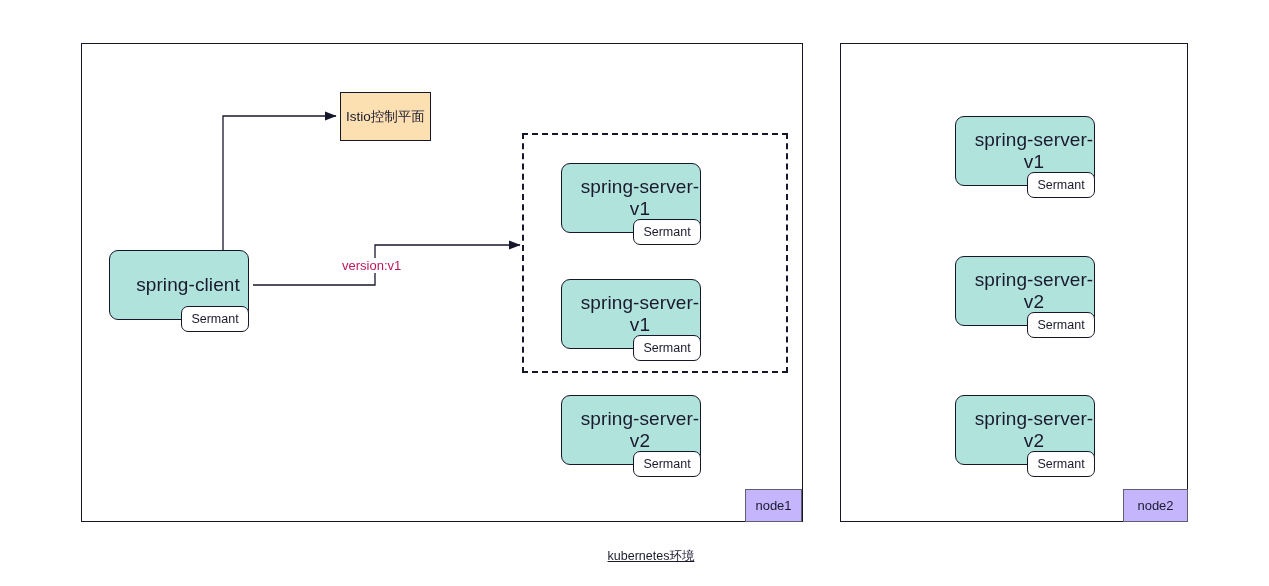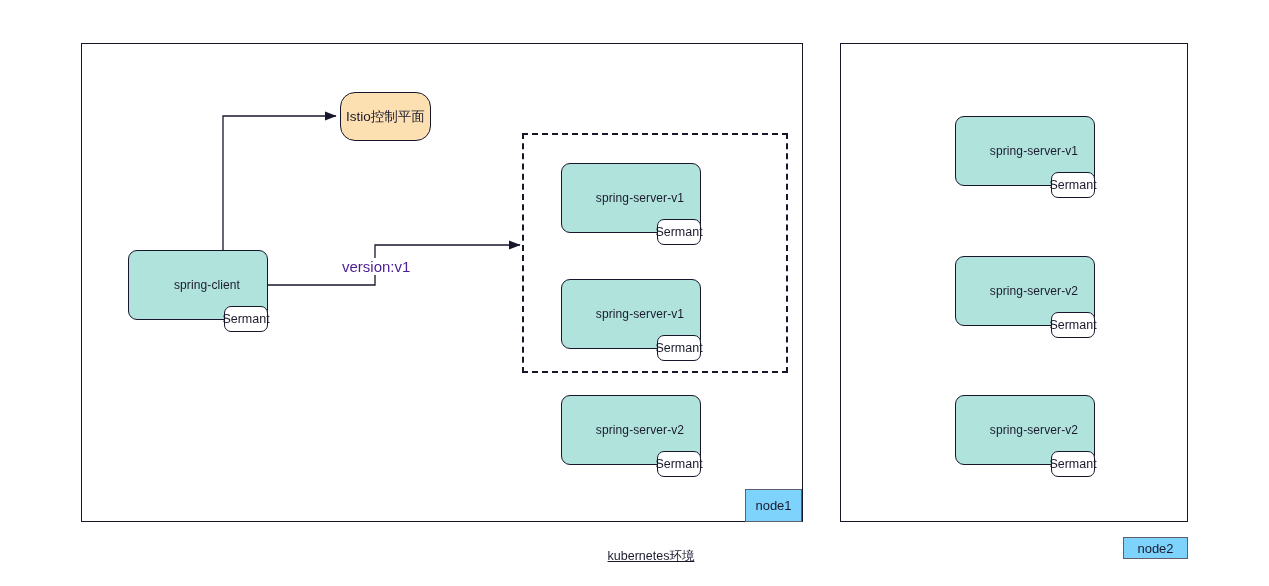--- a/index.html
+++ b/index.html
@@ -20,21 +20,21 @@
   }
   .node-container {
     position: absolute;
     border: 1.6px solid #17172b;
     background: #ffffff;
     box-sizing: border-box;
   }
   .node-label {
     position: absolute;
     border: 1.4px solid #5f5f6e;
-    background: #7dd3fc;
+    background: #c4b5fd;
     box-sizing: border-box;
     display: flex;
     align-items: center;
     justify-content: center;
     font-size: 13px;
     color: #1a1a2e;
   }
   .dashed-group {
     position: absolute;
     border: 2.4px dashed #17172b;
@@ -48,64 +48,64 @@
     border-radius: 9px;
     box-sizing: border-box;
   }
   .svc-title {
     position: absolute;
     left: 0;
     right: 0;
     top: 50%;
     transform: translateY(-50%);
     text-align: center;
-    font-size: 12px;
+    font-size: 19px;
     color: #1a1a2e;
     letter-spacing: 0.1px;
     margin-left: 18px;
   }
   .sermant-box {
     position: absolute;
     right: -1px;
     bottom: -13px;
-    width: 44px;
+    width: 68px;
     height: 26px;
     background: #ffffff;
     border: 1.2px solid #17172b;
     border-radius: 7px;
     box-sizing: border-box;
     display: flex;
     align-items: center;
     justify-content: center;
     font-size: 12.5px;
     color: #1a1a2e;
   }
   .istio-box {
     position: absolute;
     background: #fde0b2;
     border: 1.2px solid #17172b;
-    border-radius: 15px;
+    border-radius: 0;
     box-sizing: border-box;
     display: flex;
     align-items: center;
     justify-content: center;
     font-size: 13.5px;
     color: #1a1a2e;
   }
   .annotation {
     position: absolute;
     font-size: 12.5px;
     line-height: 16.5px;
     text-align: center;
     color: #1a1a2e;
   }
   .edge-label {
     position: absolute;
-    font-size: 15px;
-    color: #4c1d95;
+    font-size: 13px;
+    color: #be185d;
     background: #ffffff;
     padding: 0 2px;
     white-space: nowrap;
   }
   .caption {
     position: absolute;
     font-size: 12.5px;
     color: #1a1a2e;
     text-align: center;
     white-space: nowrap;
@@ -138,21 +138,21 @@
 
     <path d="M 223 287 L 223 116 L 336 116" fill="none" stroke="#17172b" stroke-width="1.3" marker-end="url(#arrowhead)"></path>
 
     <path d="M 253 285 L 375 285 L 375 245 L 520 245" fill="none" stroke="#17172b" stroke-width="1.3" marker-end="url(#arrowhead)"></path>
   </svg>
 
   <div class="istio-box" style="left:340px; top:92px; width:91px; height:49px;">
     <span>Istio控制平面</span>
   </div>
 
-  <div class="svc-box" style="left:128px; top:250px; width:140px; height:70px;">
+  <div class="svc-box" style="left:109px; top:250px; width:140px; height:70px;">
     <div class="svc-title">spring-client</div>
     <div class="sermant-box">
       <span>Sermant</span>
     </div>
   </div>
 
   <div class="edge-label" style="left:340px; top:258px;">version:v1</div>
 
   <div class="dashed-group" style="left:522px; top:133px; width:266px; height:240px;"></div>
 
@@ -196,19 +196,19 @@
     <div class="svc-title">spring-server-v2</div>
     <div class="sermant-box">
       <span>Sermant</span>
     </div>
   </div>
 
   <div class="node-label" style="left:745px; top:489px; width:57px; height:33px;">
     <span>node1</span>
   </div>
 
-  <div class="node-label" style="left:1123px; top:489px; width:65px; height:22px;margin-top:48px;">
+  <div class="node-label" style="left:1123px; top:489px; width:65px; height:33px;">
     <span>node2</span>
   </div>
 
   <div class="caption" style="left:561px; top:548px; width:180px;text-decoration:underline;">kubernetes环境</div>
 
 </div>
 
 </body></html>

